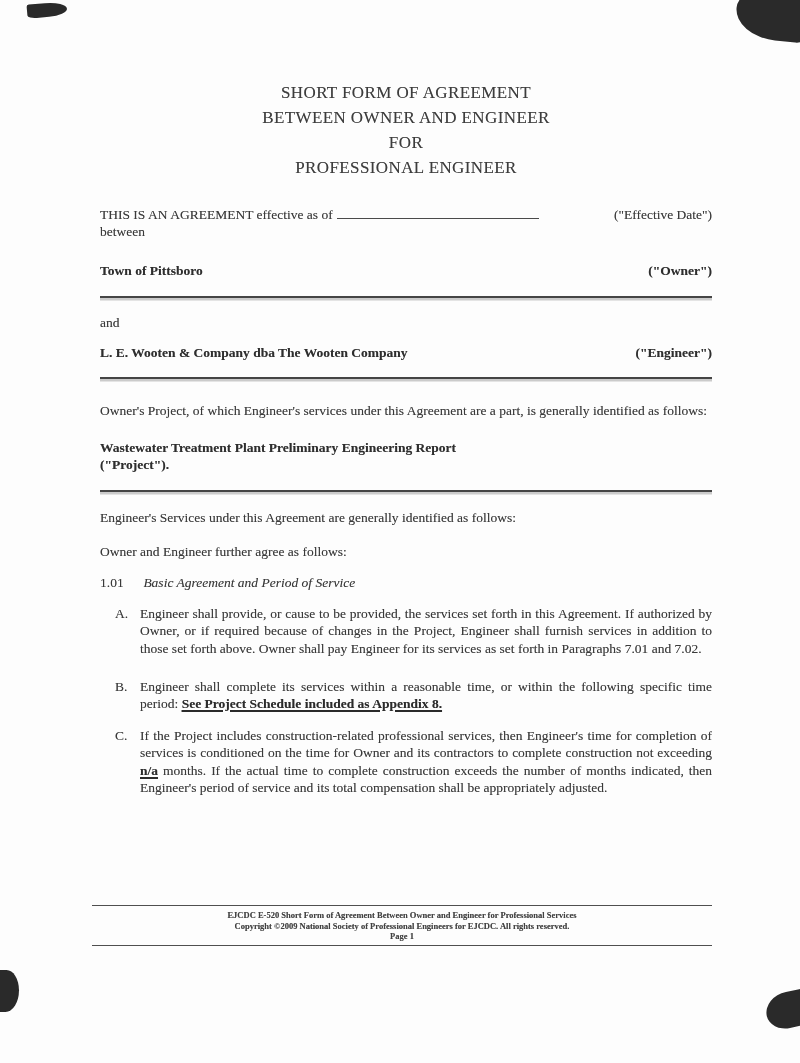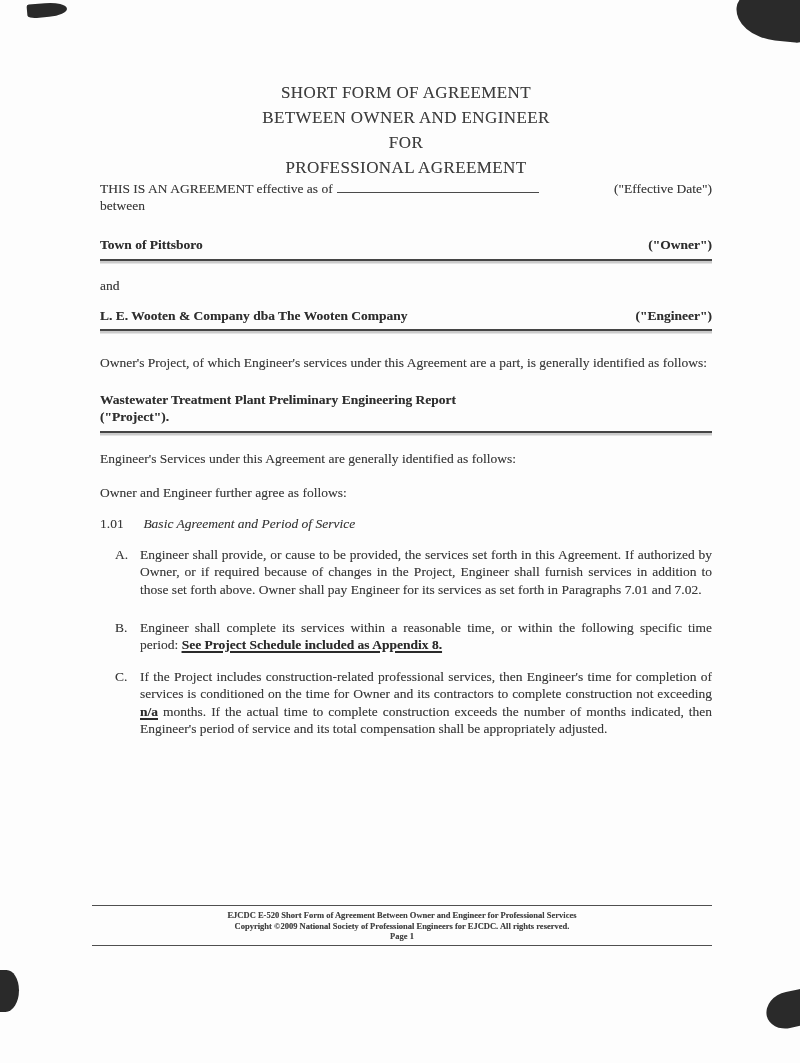--- a/index.html
+++ b/index.html
@@ -28,31 +28,31 @@
   .title{
     margin:0;
     font-size:17px;font-weight:normal;
     line-height:25px;letter-spacing:.4px;
     text-align:center;color:#3d3d3d;
   }
   .title span{display:block;}
 
   .body-text{font-size:13.5px;line-height:17.2px;}
 
-  .intro-row{display:flex;align-items:baseline;}
+  .intro-row{display:flex;align-items:baseline;margin-top:26px;}
   .blank{flex:0 0 202px;border-bottom:1.6px solid #4a4a4a;height:12px;margin-left:4px;}
   .intro-label{margin-left:auto;}
   .between{margin:0;}
 
   .fill-row{
     display:flex;justify-content:space-between;align-items:baseline;
     font-weight:bold;color:#2e2e2e;
     border-bottom:2px solid #454545;
     box-shadow:0 2.5px 0 rgba(120,120,120,.38);
-    padding-bottom:5px;
+    padding-bottom:16px;
   }
   .row-owner{margin-top:22px;}
   .and-text{margin:16px 0 0 0;}
   .row-engineer{margin-top:13px;}
   .p-project-intro{margin:23px 0 0 0;}
   .row-project{margin-top:20px;flex-direction:column;}
   .p-services-intro{margin:17px 0 0 0;}
 
   .services-desc{margin-top:20px;font-weight:bold;color:#2b2b2b;line-height:20px;}
   .services-desc span{
@@ -103,21 +103,21 @@
   <div class="artifact tr"></div>
   <div class="artifact bl"></div>
   <div class="artifact br"></div>
 
   <div class="content body-text">
 
     <h1 class="title">
       <span>SHORT FORM OF AGREEMENT</span>
       <span>BETWEEN OWNER AND ENGINEER</span>
       <span>FOR</span>
-      <span>PROFESSIONAL AGREEMENT</span>
+      <span>PROFESSIONAL ENGINEER</span>
     </h1>
 
     <div class="intro-row">
       <span>THIS IS AN AGREEMENT effective as of</span>
       <span class="blank"></span>
       <span class="intro-label">("Effective Date")</span>
     </div>
     <p class="between">between</p>
 
     <div class="fill-row row-owner">

